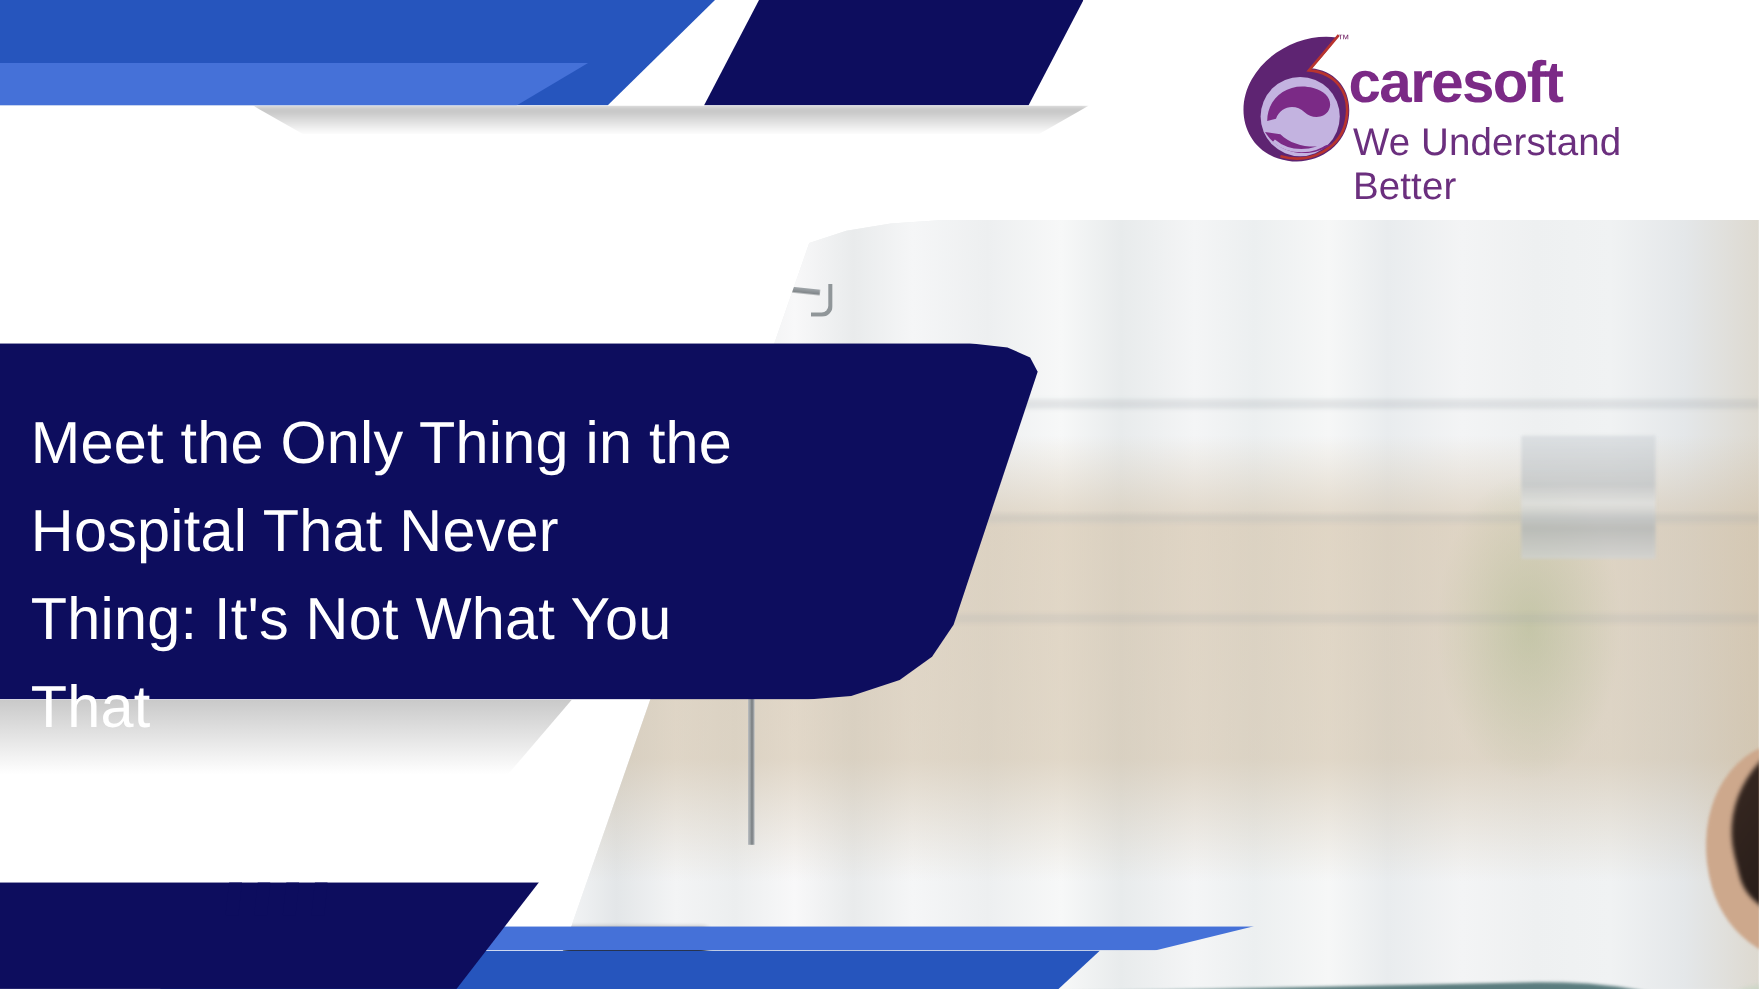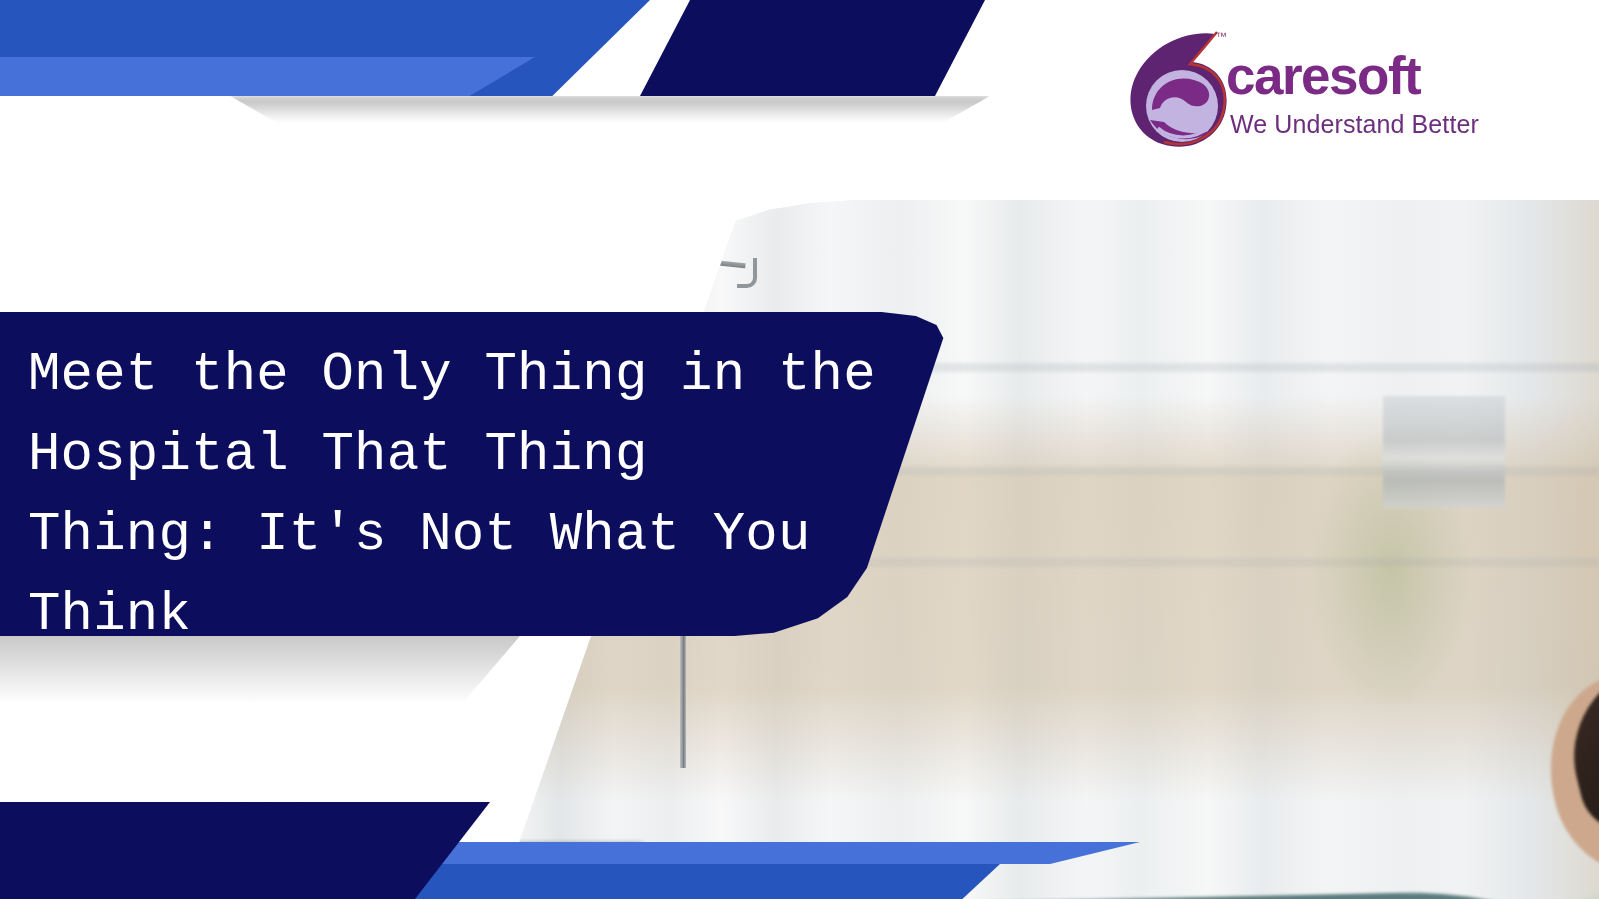--- a/index.html
+++ b/index.html
@@ -167,40 +167,40 @@
     clip-path:polygon(22% 0,100% 0,78% 100%,0 100%);}
 
   
   .title-band{
     position:absolute;left:-20px;top:312px;width:980px;height:324px;
     background:#0d0d5e;
     -webkit-clip-path:polygon(0 0, 92% 0, 95.5% 1.2%, 97.6% 4.0%, 98.3% 8.0%, 90.5% 79%, 88.5% 88%, 85.5% 94.5%, 81% 99%, 77% 100%, 0 100%);
     clip-path:polygon(0 0, 92% 0, 95.5% 1.2%, 97.6% 4.0%, 98.3% 8.0%, 90.5% 79%, 88.5% 88%, 85.5% 94.5%, 81% 99%, 77% 100%, 0 100%);
   }
   .title-text{
-    position:absolute;left:28px;top:299px;width:880px;
+    position:absolute;left:28px;top:327px;width:880px;
     color:#ffffff;
-    font-family:Liberation Mono, monospace;
+    font-family:Liberation Sans, sans-serif;
     font-size:54px;
     font-weight:400;
     line-height:80px;
     letter-spacing:.2px;
   }
 
   
   .logo{position:absolute;left:1118px;top:18px;width:400px;height:130px;}
   .logo-mark{position:absolute;left:0;top:6px;width:120px;height:125px;}
   .logo-tm{position:absolute;left:98px;top:12px;color:#7a2f6e;font-size:11px;
     font-family:"Liberation Sans",sans-serif;}
   .logo-word{position:absolute;left:108px;top:26px;color:#7b2a86;
     font-family:"Liberation Sans","DejaVu Sans",sans-serif;
     font-size:53px;font-weight:700;letter-spacing:-1.5px;line-height:63px;}
   .logo-tag{position:absolute;left:112px;top:92px;color:#6b2f7e;
     font-family:"Liberation Sans","DejaVu Sans",sans-serif;
-    font-size:25px;font-weight:400;letter-spacing:.1px;}
+    font-size:35px;font-weight:400;letter-spacing:.1px;}
 </style>
 </head>
 <body>
 
 <div id="banner">
 
   <div class="photo-wrap">
     <div class="photo"></div>
     <div class="leaf"></div>
     <div class="win-lines"></div>
@@ -234,21 +234,21 @@
   <div class="bot-blue-dark"></div>
   <div class="bot-navy"></div>
   <div class="dashes">
     <div class="dash" style="left:0px;"></div>
     <div class="dash" style="left:26px;"></div>
     <div class="dash" style="left:52px;"></div>
     <div class="dash" style="left:78px;"></div>
   </div>
 
   <div class="title-band"></div>
-  <h1 class="title-text"><span>Meet the Only Thing in the</span><br><span>Hospital That Thing</span><br><span>Thing: It's Not What You</span><br><span>Think</span></h1>
+  <h1 class="title-text"><span>Meet the Only Thing in the</span><br><span>Hospital That Never</span><br><span>Thing: It's Not What You</span><br><span>That</span></h1>
 
   <div class="logo">
     <div class="logo-mark">
       <svg viewBox="0 0 120 125" width="120" height="125" aria-hidden="true">
         <path d="M97 10 C70 6 36 20 20 48 C4 76 14 110 44 120 C74 130 104 112 108 84 C112 58 96 40 74 38 C84 28 92 18 97 10 Z" fill="#5e2472"></path>
         <path d="M99 8 C84 26 72 40 72 40 C96 42 110 60 106 84 C102 110 74 126 46 118" fill="none" stroke="#b8342e" stroke-width="2.4"></path>
         <circle cx="64" cy="82" r="36" fill="#c3b3e0"></circle>
         <path d="M34 86 C34 64 54 50 76 56 C88 59 94 68 90 76 C86 84 74 84 68 78 C60 70 46 72 42 84 Z" fill="#7b2a86"></path>
         <path d="M32 96 C44 116 74 122 94 106 C80 112 58 110 46 98 Z" fill="#7b2a86"></path>
         <path d="M40 104 C54 116 76 116 90 104" fill="none" stroke="#c3b3e0" stroke-width="3"></path>

